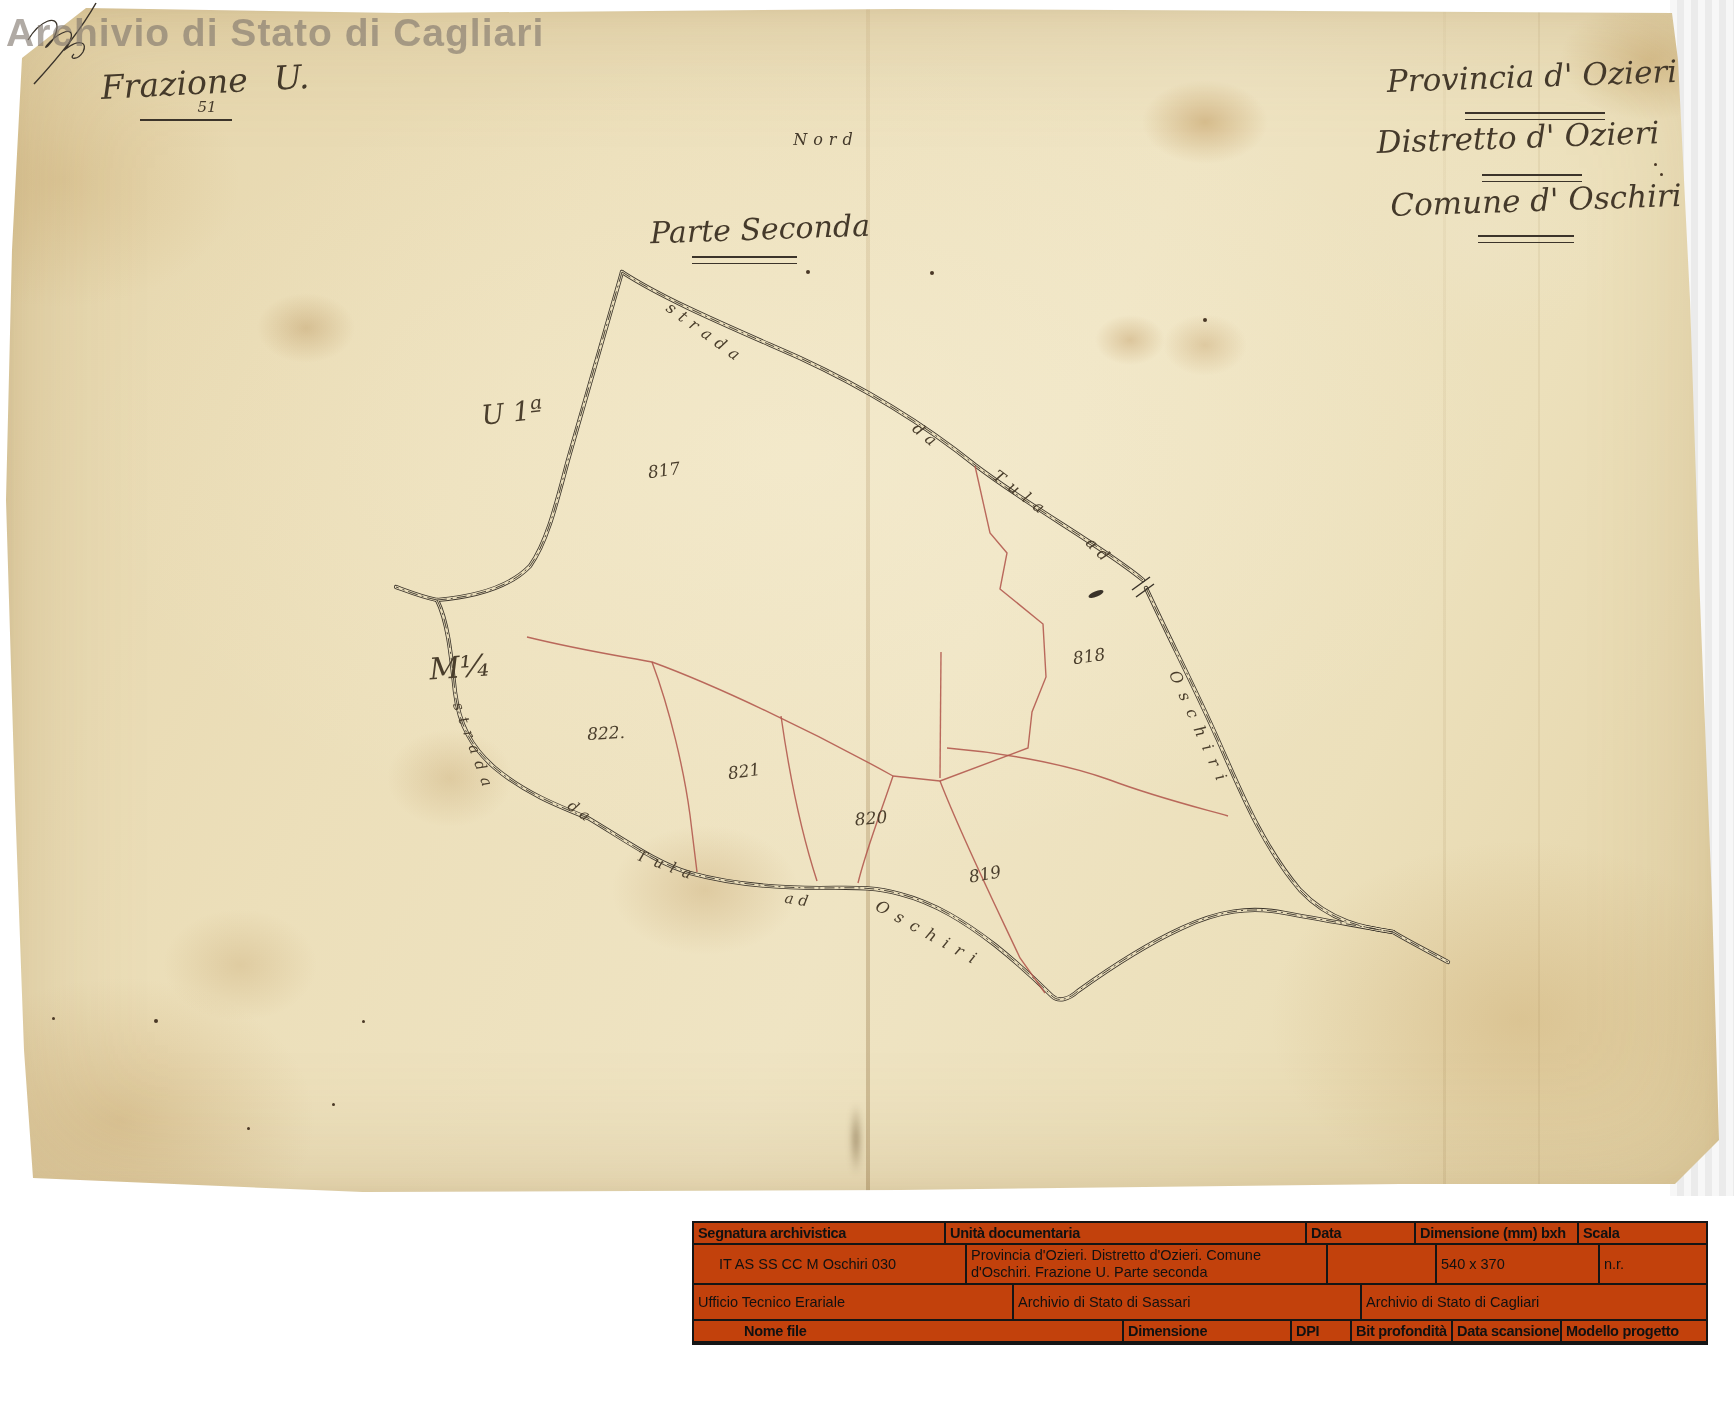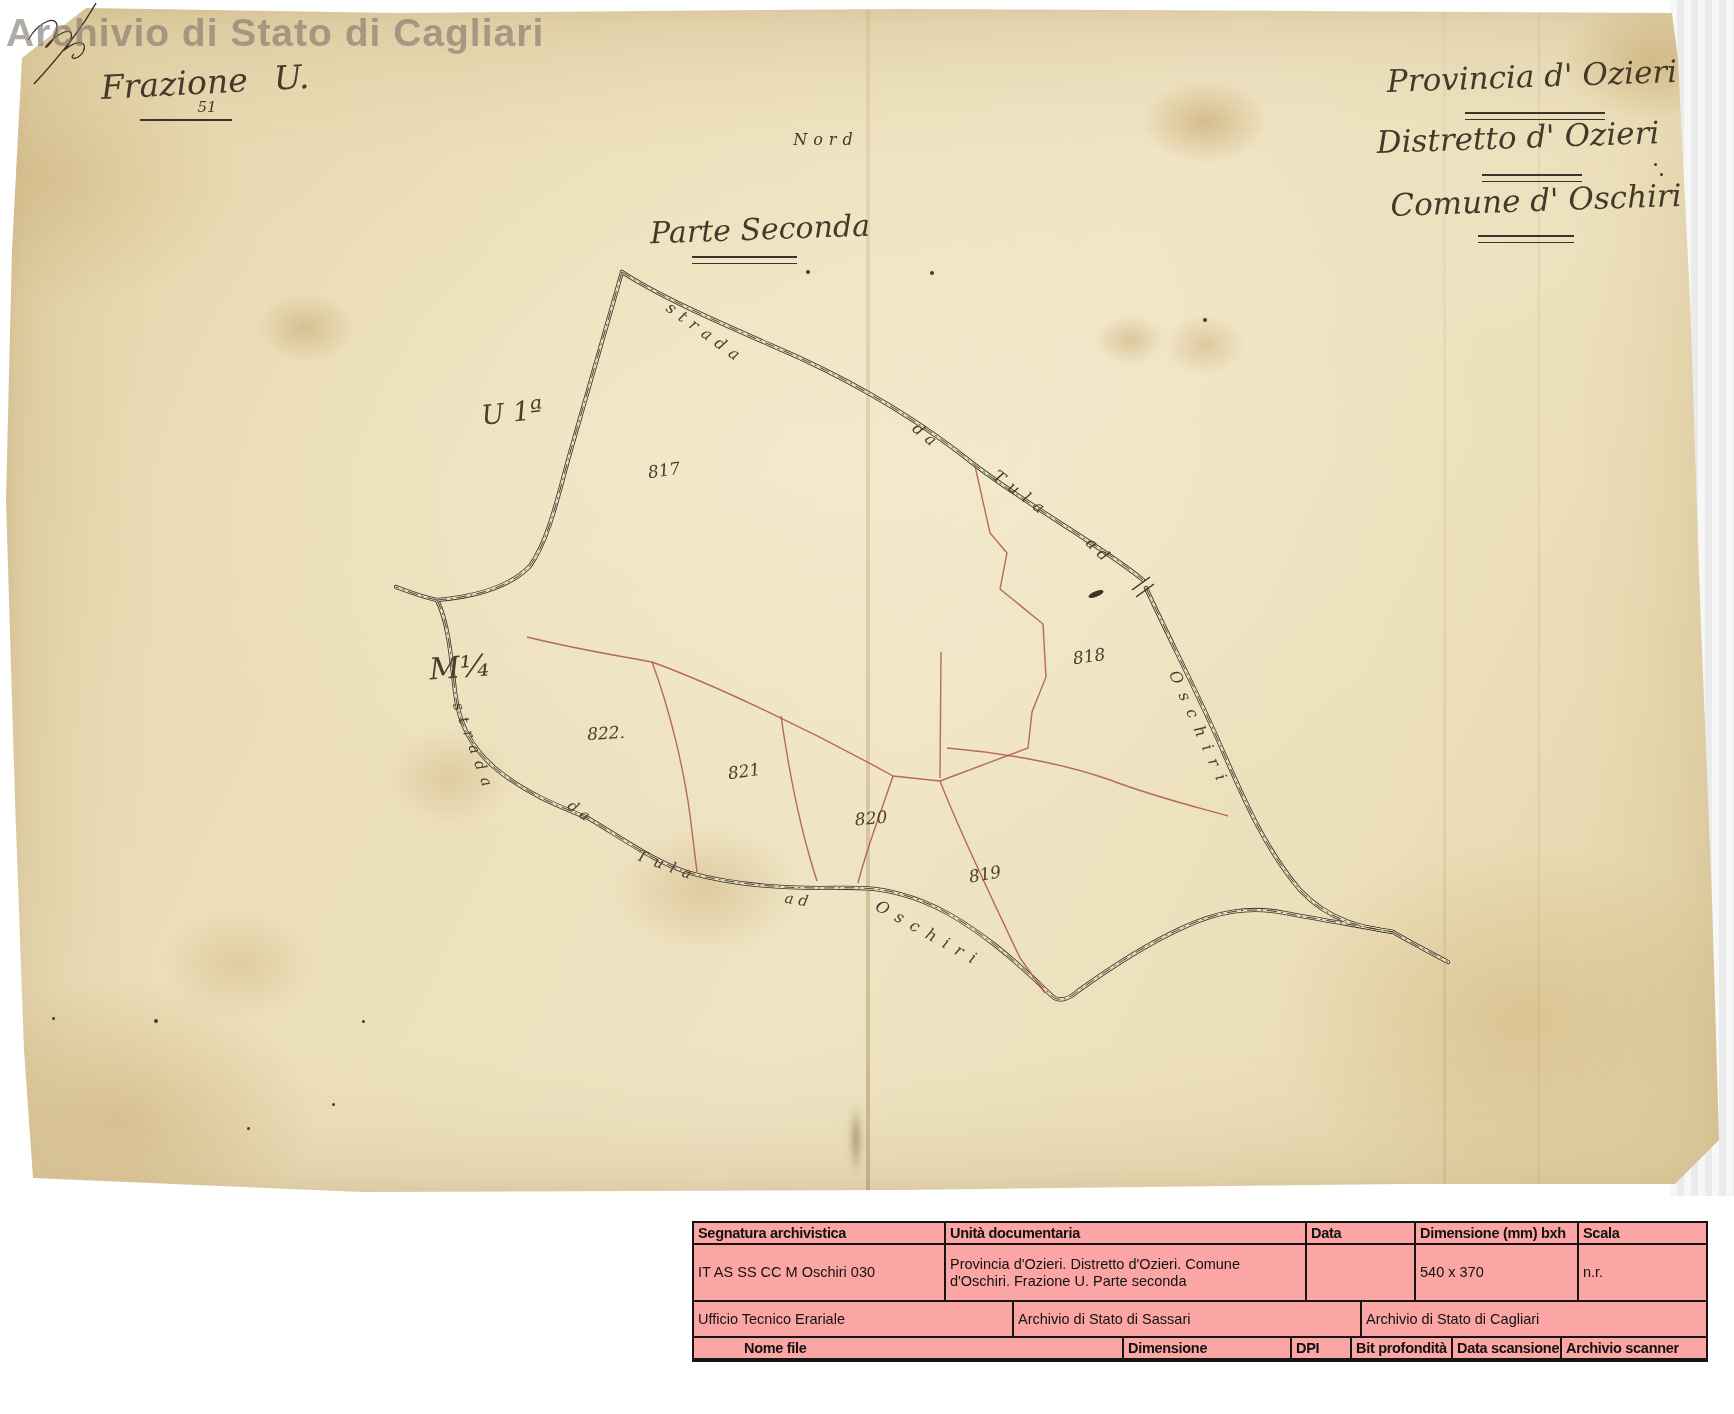--- a/index.html
+++ b/index.html
@@ -56,32 +56,32 @@
       font-weight:bold;font-size:39px;color:rgba(128,118,108,.62);letter-spacing:1px;white-space:nowrap;}
 
   svg.linework{position:absolute;left:0;top:0;pointer-events:none;}
   .road-outer{fill:none;stroke:#3a332a;stroke-width:4.2;stroke-linecap:round;}
   .road-inner{fill:none;stroke:#eadebb;stroke-width:2.6;stroke-linecap:round;}
   .road-dash{fill:none;stroke:#3a332a;stroke-width:.9;stroke-dasharray:10 4 2 4;}
   .redline{fill:none;stroke:#b2574c;stroke-width:1.4;opacity:.88;}
   .inkline{fill:none;stroke:#3a332a;stroke-width:1.5;}
 
   
-  #metatable{position:absolute;left:692px;top:1221px;width:1016px;background:#fca5a5;
+  #metatable{position:absolute;left:692px;top:1221px;width:1016px;background:#c2410c;
      border:2px solid #151515;box-sizing:border-box;color:#111;}
   .sec{border-top:2px solid #151515;}
   .sec:first-child{border-top:none;}
   .trow{display:grid;box-sizing:border-box;}
   .trow.hdr{border-bottom:2px solid #151515;}
   .tcell{border-left:2px solid #151515;padding:0 4px;box-sizing:border-box;
      display:flex;align-items:center;overflow:hidden;}
   .tcell:first-child{border-left:none;}
   .hdr .tcell{font-weight:bold;font-size:14.5px;letter-spacing:-.3px;height:20px;white-space:nowrap;}
   .val .tcell{font-size:14.5px;line-height:17px;}
-  .val0{height:55px;} .val1{height:34px;} .val2{height:23px;}
+  .val0{height:38px;margin-left:21px;} .val1{height:34px;} .val2{height:23px;}
 </style>
 </head>
 <body>
 
 <div id="stage">
 
   <div class="scan-stripes"></div>
 
   <div class="paper">
     <div class="crease crease-main"></div>
@@ -263,19 +263,19 @@
           <div class="tcell">
             <span>DPI</span>
           </div>
           <div class="tcell">
             <span>Bit profondità</span>
           </div>
           <div class="tcell">
             <span>Data scansione</span>
           </div>
           <div class="tcell">
-            <span>Archivio scanner</span>
+            <span>Modello progetto</span>
           </div>
         </div>
       </div>
     </div>
 
 </div>
 
 </body></html>

